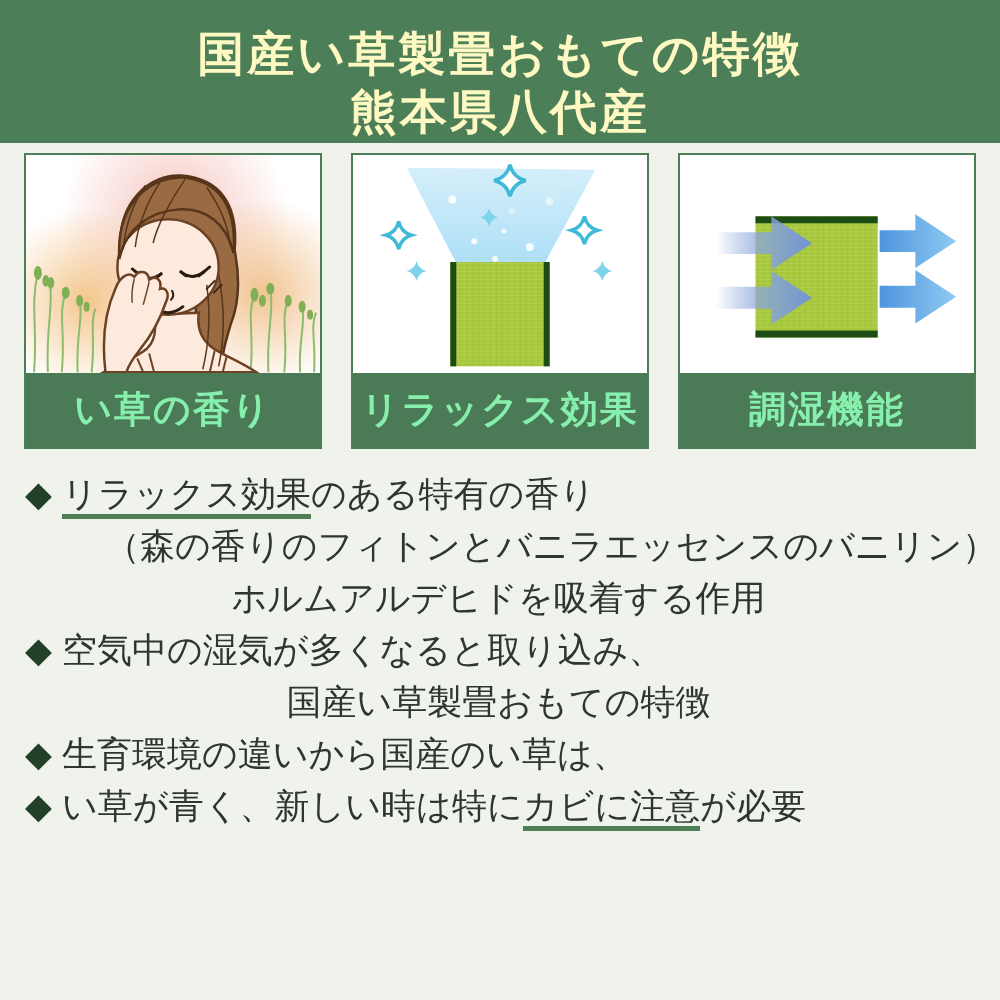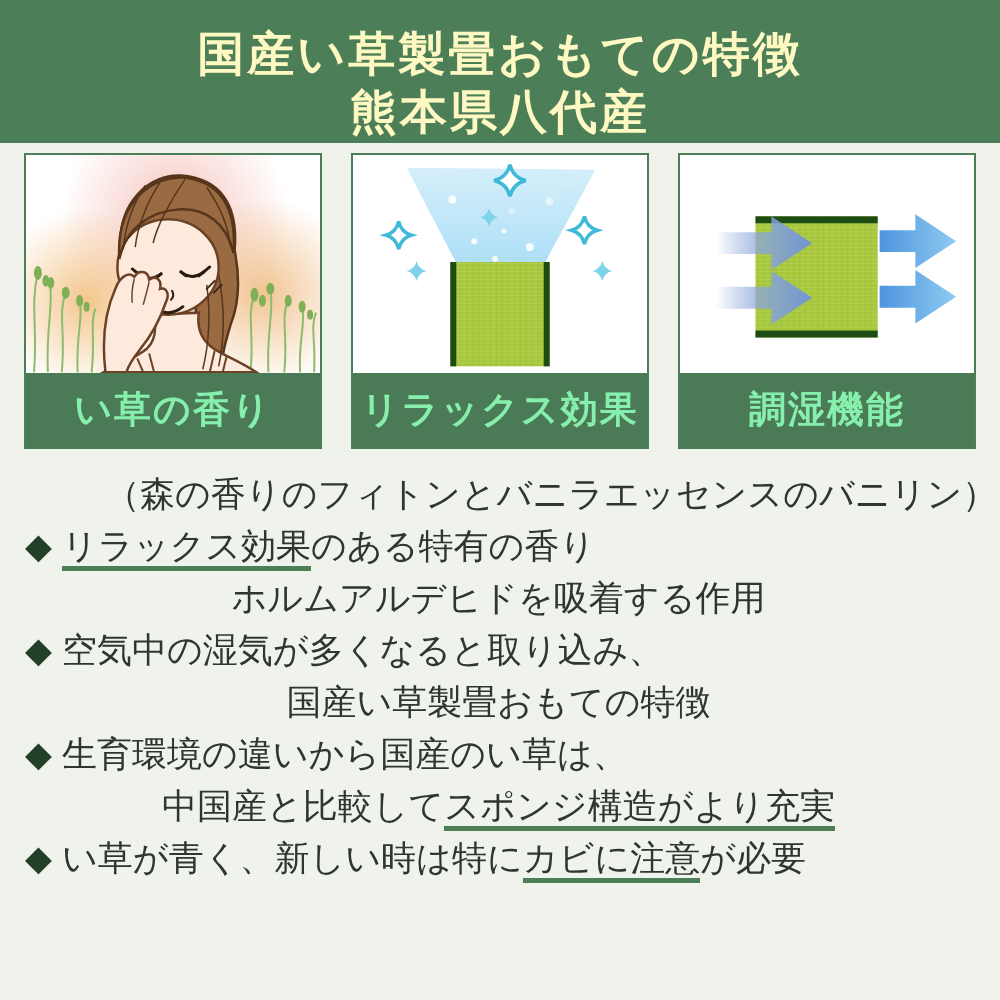--- a/index.html
+++ b/index.html
@@ -292,23 +292,22 @@
             <path d="M201,131 L237,131 L237,115 L278,142 L237,169 L237,153 L201,153 Z" fill="url(#arrRight)"></path>
           </g>
         </svg>
       </div>
       <figcaption class="feature-label">調湿機能</figcaption>
     </figure>
 
   </div>
 
   <ul class="bullets" id="bullets">
+      <li class="row"><span class="diamond">◆</span><span class="ul-seg">リラックス効果</span><span>のある特有の香り</span></li>
       <li class="row indent"><span>（森の香りのフィトンとバニラエッセンスのバニリン）</span></li>
-      <li class="row"><span class="diamond">◆</span><span class="ul-seg">リラックス効果</span><span>のある特有の香り</span></li>
       <li class="row right"><span>ホルムアルデヒドを吸着する作用</span></li>
       <li class="row"><span class="diamond">◆</span><span>空気中の湿気が多くなると取り込み、</span></li>
       <li class="row right"><span>国産い草製畳おもての特徴</span></li>
       <li class="row"><span class="diamond">◆</span><span>生育環境の違いから国産のい草は、</span></li>
-      <li class="row right"><span>中国産と比較して</span><span class="ul-seg">スポンジ構造がより充実</span></li>
       <li class="row"><span class="diamond">◆</span><span>い草が青く、新しい時は特に</span><span class="ul-seg">カビに注意</span><span>が必要</span></li>
     </ul>
 
 </div>
 
 </body></html>

